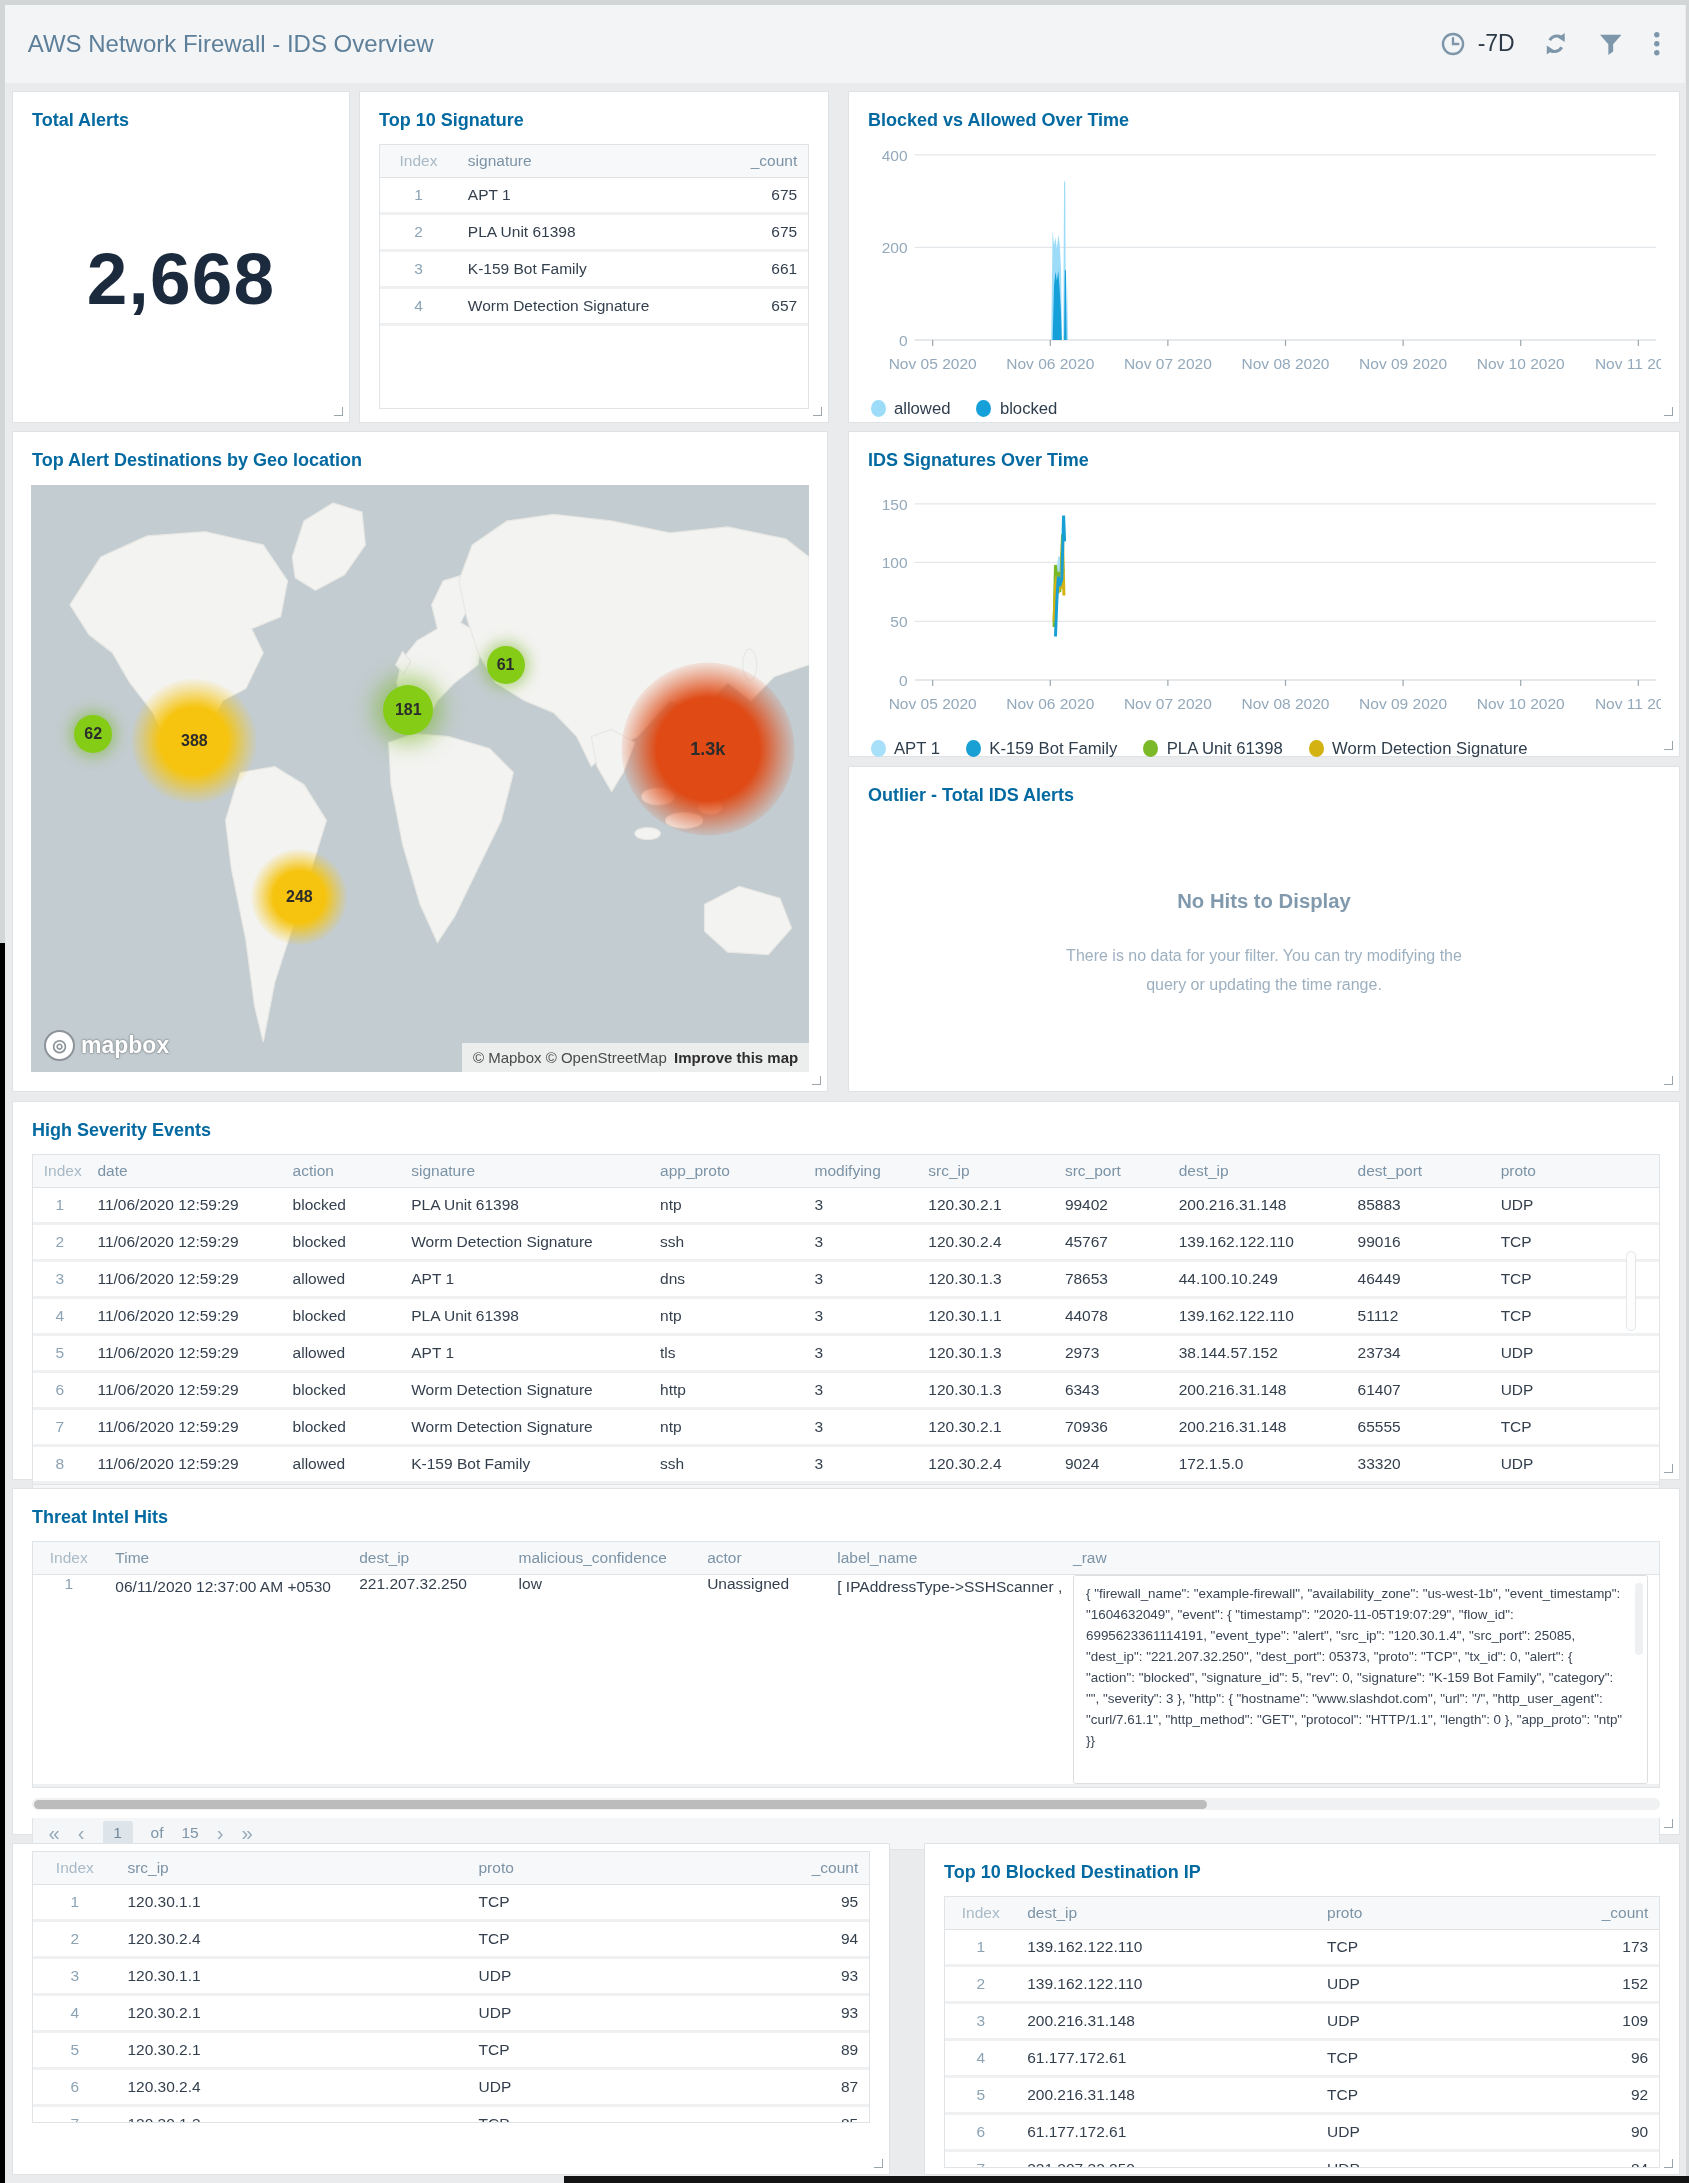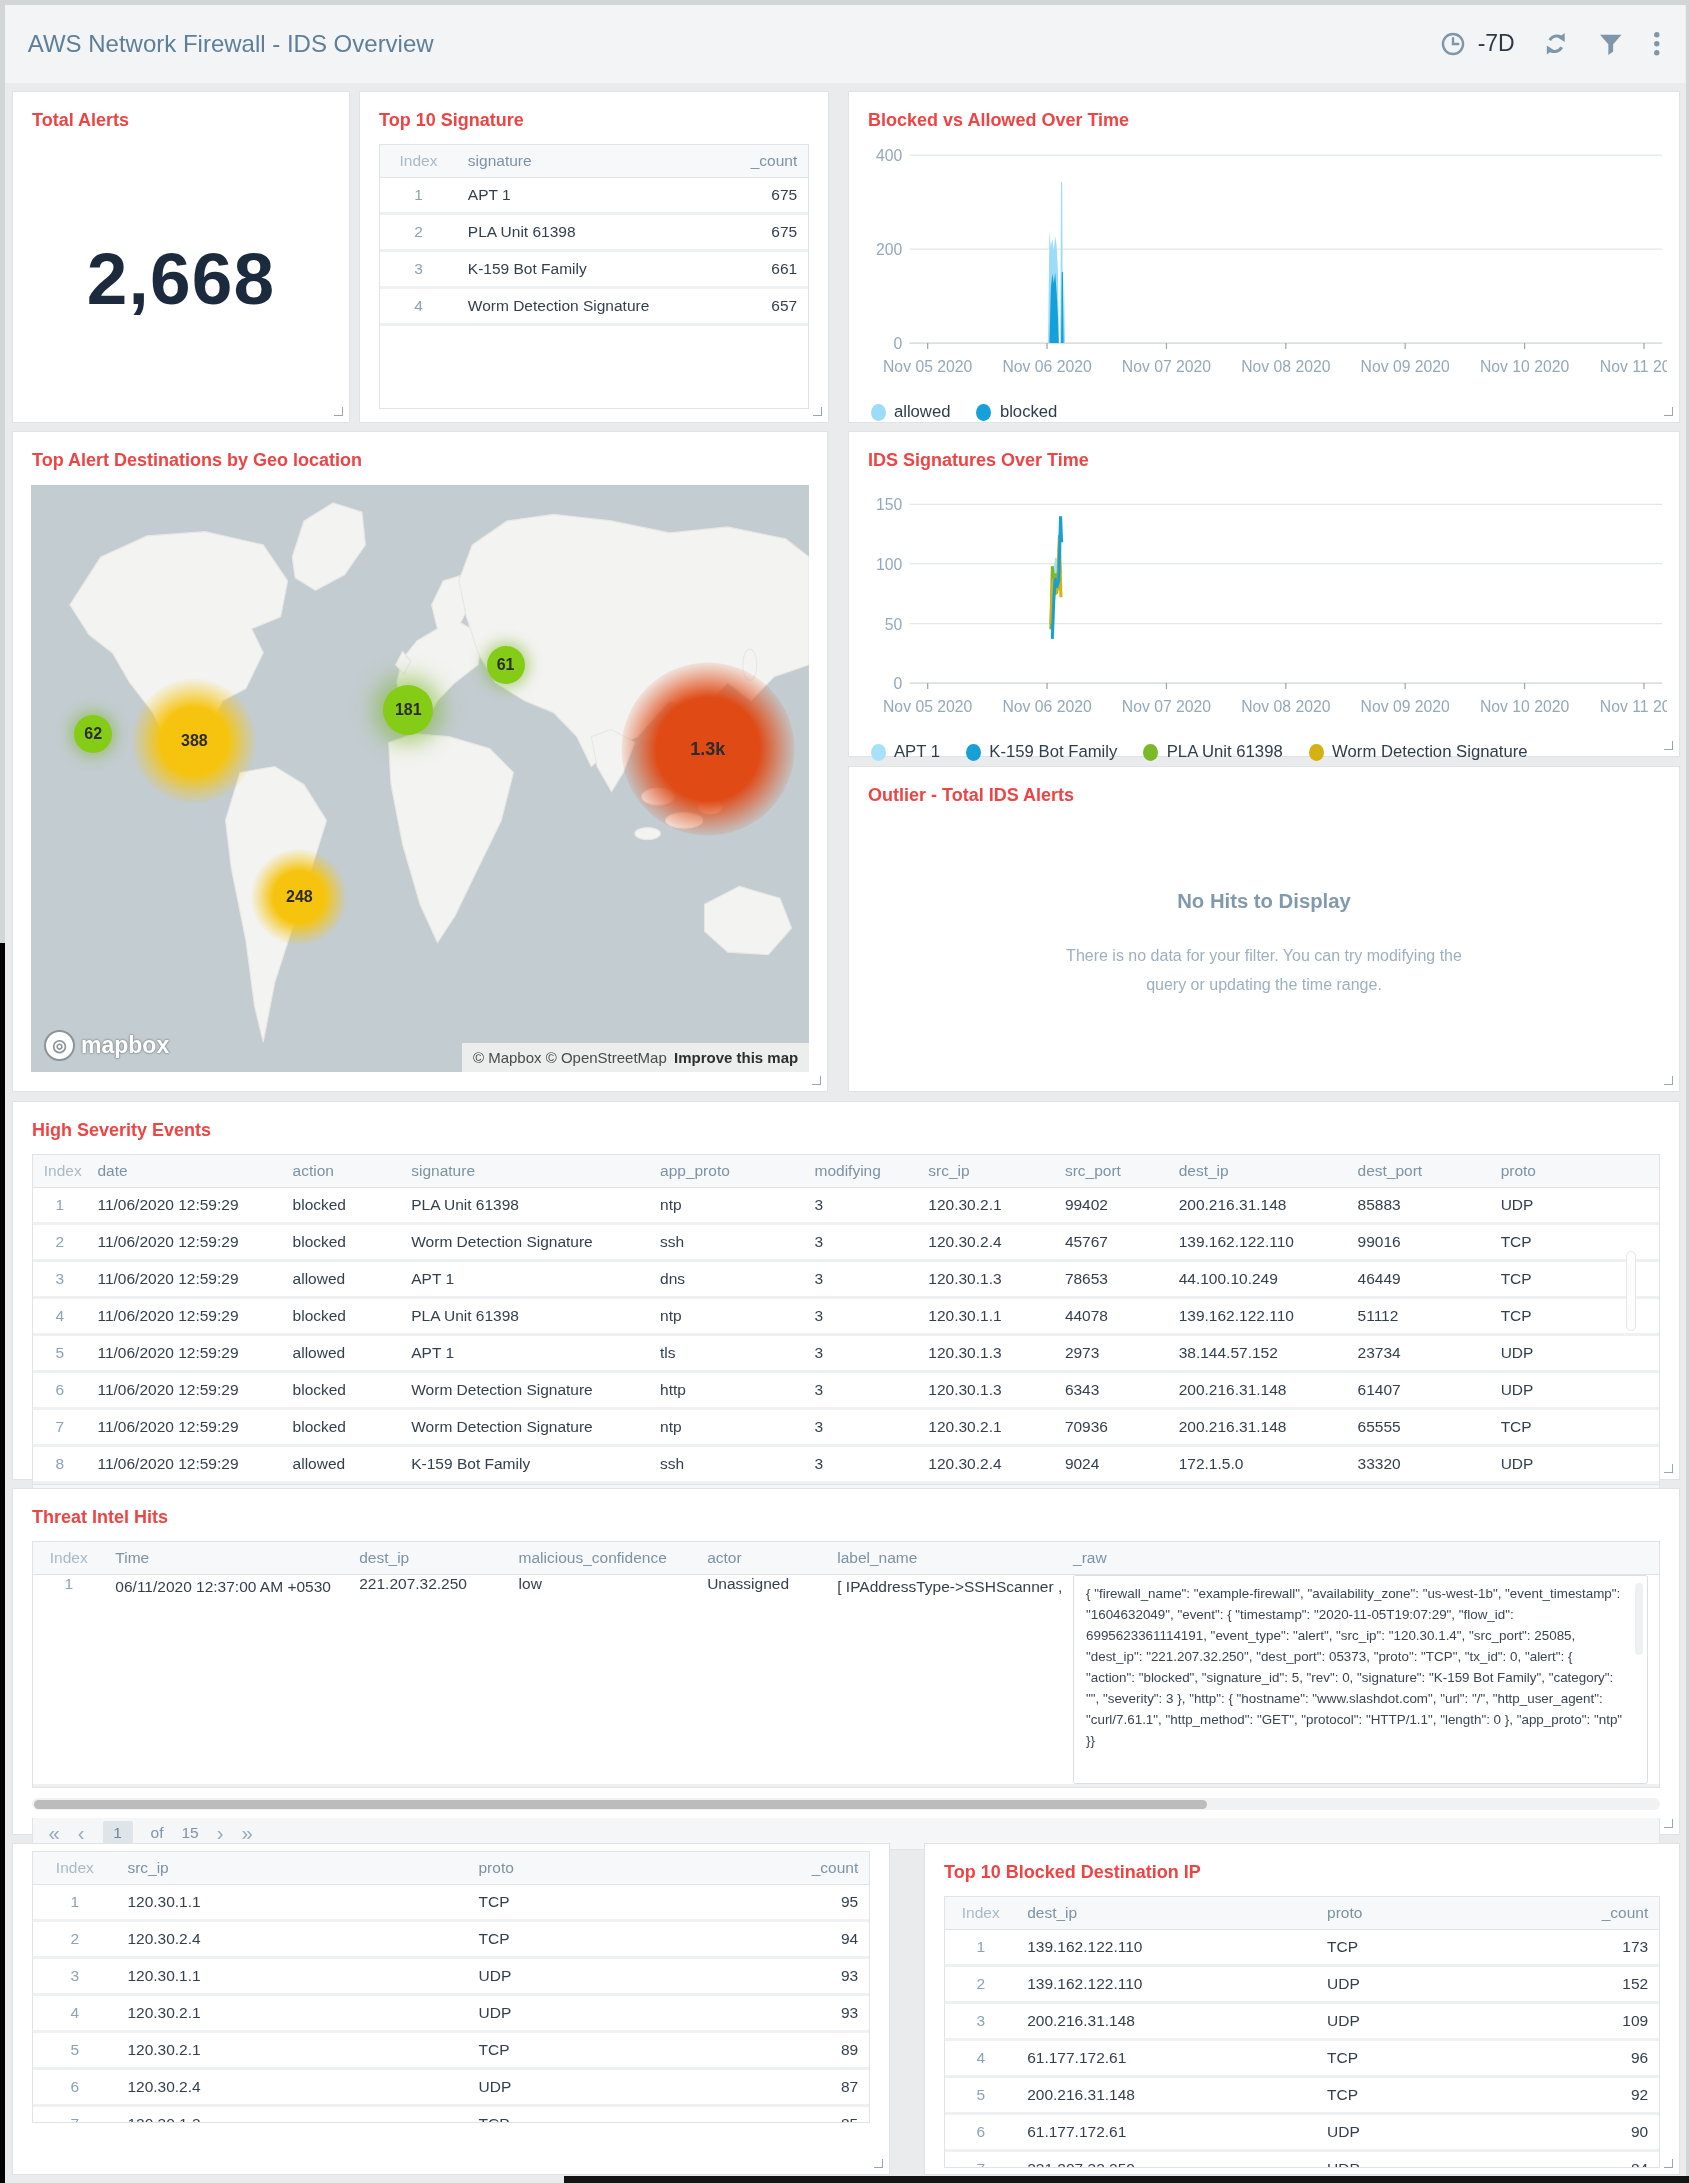--- a/index.html
+++ b/index.html
@@ -8,39 +8,39 @@
   .art-left-black{position:absolute;left:0;top:943px;width:5.4px;height:1240px;background:#000;z-index:60;}
   .art-bottom-black{position:absolute;left:564px;bottom:0;width:1126px;height:7.2px;background:#141414;z-index:60;}
 
   .header{position:absolute;left:4.8px;top:4.8px;width:1680px;height:78px;background:#f3f4f6;display:flex;align-items:center;justify-content:space-between;padding:0 23px;box-sizing:border-box;}
   .header-title{font-size:24px;color:#5d7f99;font-weight:400;}
   .header-controls{display:flex;align-items:center;gap:27.5px;}
   .hc{display:flex;align-items:center;gap:12px;}
   .time-range{font-size:23px;color:#2c3a47;}
 
   .panel{position:absolute;background:#ffffff;border:0.6px solid #e0e3e5;box-sizing:border-box;}
-  .panel-title{font-size:18px;font-weight:700;color:#ef4444;padding:18px 19px 6px;}
+  .panel-title{font-size:18px;font-weight:700;color:#0369a1;padding:18px 19px 6px;}
   .corner{position:absolute;right:6px;bottom:6px;width:7.8px;height:7.8px;border-right:1.8px solid #9aa5ac;border-bottom:1.8px solid #9aa5ac;}
 
   .big-number{position:absolute;left:0;right:0;top:44%;text-align:center;font-size:73px;font-weight:700;color:#1b2a3c;letter-spacing:1.2px;}
 
   .tblwrap{margin:7.2px 19px 0;border:0.6px solid #e1e4e6;}
   table.tbl{width:100%;border-collapse:collapse;table-layout:fixed;}
   table.tbl th{background:#f7f8fa;color:#7b93a6;font-weight:400;font-size:15.5px;text-align:left;padding:0 10.8px;height:32px;border-bottom:1.2px solid #dfe3e6;}
   table.tbl th:first-child{color:#a9bac7;text-align:center;}
   table.tbl td{background:#fff;font-size:15.5px;color:#333f4d;padding:0 10.8px;height:34px;border-bottom:3px solid #eef0f2;border-top:0.6px solid #e6eaec;white-space:nowrap;overflow:hidden;}
   table.tbl td:first-child{color:#8ba3b4;text-align:center;}
   .count-right th:last-child,.count-right td:last-child{text-align:right;}
 
   .pager{display:flex;align-items:center;gap:18px;height:31px;background:#f4f6f7;border:0.6px solid #e1e4e6;border-top:none;margin:0 19px;padding:0 15.5px;font-size:18px;color:#8aa0b1;}
   .pg-ico{cursor:pointer;font-size:20.3px;color:#94a9ba;}
   .page-box{background:#dde5ea;color:#6f8699;min-width:30px;height:25px;display:flex;align-items:center;justify-content:center;border-radius:2.4px;font-size:15.5px;}
   .pager .small{font-size:15.5px;color:#7e95a8;}
 
-  .chart-wrap{padding:0 12px;}
+  .chart-wrap{padding:0 18px;}
   svg.chart{width:100%;height:auto;display:block;}
   .grid{stroke:#e3e7e9;stroke-width:2;}
   .baseline{stroke:#ccd4d8;stroke-width:2;}
   .tick{stroke:#9aa6ad;stroke-width:2;}
   .axis-text{fill:#93a9bb;font-size:26px;font-family:"Liberation Sans",sans-serif;}
   .legend{display:flex;gap:26px;padding:4.8px 21.5px;align-items:center;font-size:16.7px;color:#2e3d4c;}
   .legend-item{display:flex;align-items:center;gap:8.4px;cursor:pointer;}
   .dot{width:15px;height:17.3px;border-radius:50%;flex:0 0 auto;}
 
   .map{position:absolute;left:18px;right:18px;top:53px;bottom:19px;background:#c3ccd0;overflow:hidden;}

